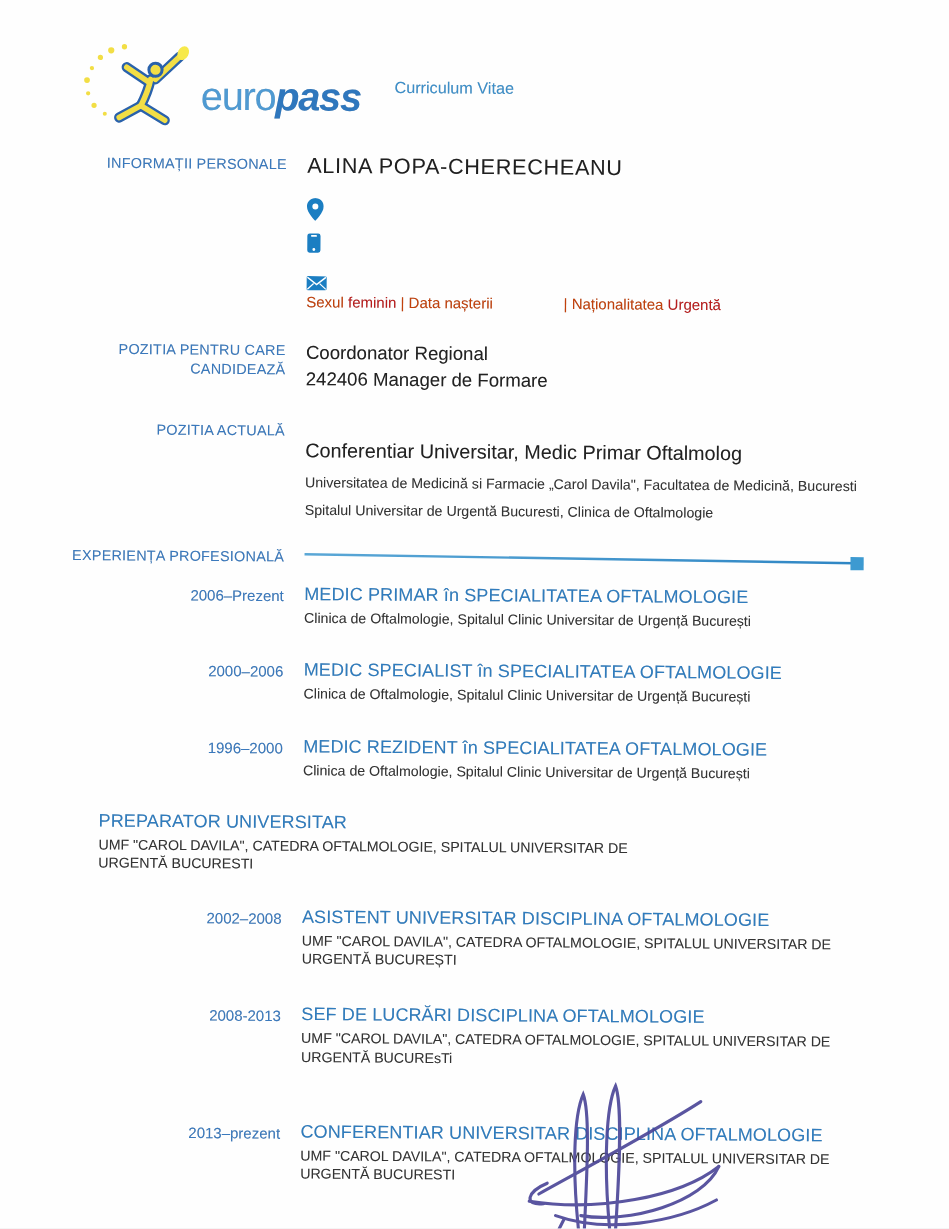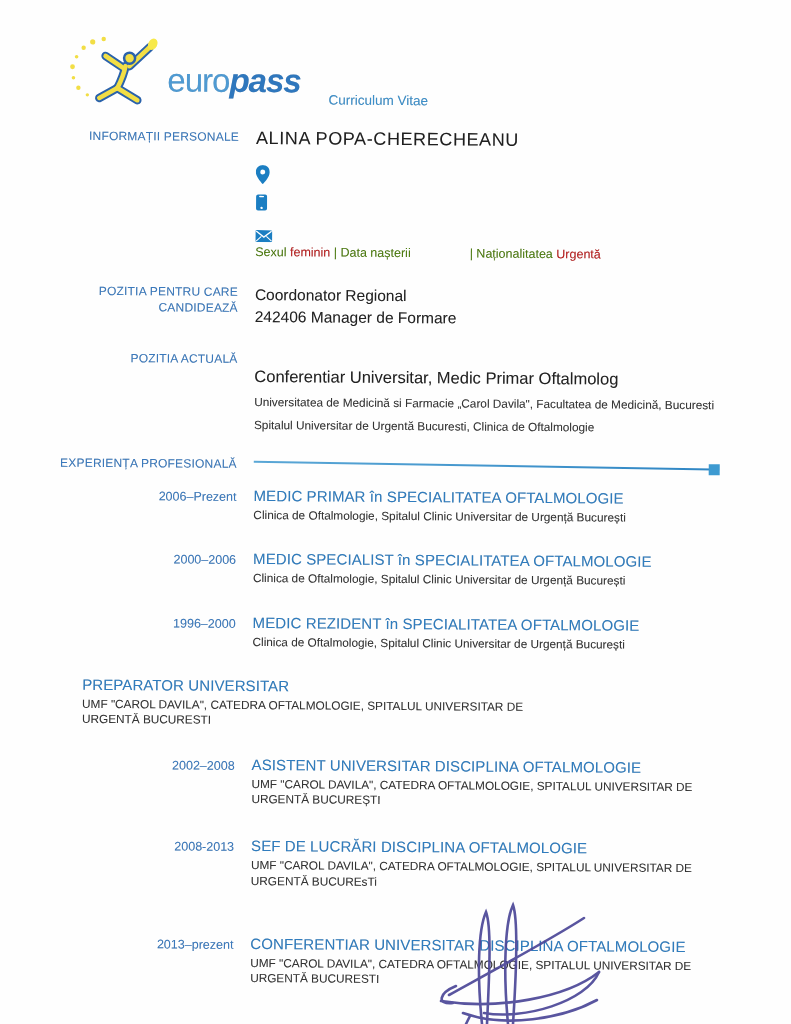--- a/index.html
+++ b/index.html
@@ -12,39 +12,39 @@
     color:#2e2e2e;
   }
   .tilt{ transform:rotate(0.4deg); transform-origin:50% 40%; }
 
   
   .logo-row{ position:absolute; left:62px; top:36px; display:flex; align-items:flex-end; }
   .logo-figure{ width:120px; height:72px; }
   .logo-word{ font-size:33px; letter-spacing:-1px; line-height:1; margin-left:-14px; margin-bottom:10px;}
   .logo-euro{ color:#4f9ad2; }
   .logo-pass{ color:#2f77bd; font-weight:bold; font-style:italic; }
-  .doc-type{ color:#3c8fca; font-size:13.5px; margin-left:28px; margin-bottom:0; }
+  .doc-type{ color:#3c8fca; font-size:13.5px; margin-left:28px; margin-bottom:27px; }
 
   
   .row{ display:flex; padding-left:70px; }
   .col-label{
     width:170px; flex:0 0 170px; text-align:right;
     color:#3a79bd; font-size:12px; line-height:1.35; letter-spacing:0.2px;
   }
   .col-content{ margin-left:17px; width:482px; }
 
   .abs{ position:absolute; left:0; right:0; }
 
   .name{ font-size:18px; color:#1f1f1f; letter-spacing:0.6px; line-height:1; }
 
   .contact-icons{ display:flex; flex-direction:column; gap:10px; }
   .cicon{ height:18px; display:flex; align-items:center; }
 
   .sexrow{ font-size:12.5px; }
-  .blue{ color:#4d7c0f; }
+  .blue{ color:#c2410c; }
   .black{ color:#b91c1c; }
   .gap50{ display:inline-block; width:52px; }
 
   .pos-value{ font-size:15.5px; color:#222; line-height:1.45; }
 
   .cur-title{ font-size:16.5px; color:#222; margin-top:16px; }
   .cur-detail{ font-size:11.8px; color:#333; margin-top:9px; }
 
   
   .exp-header{ display:flex; align-items:center; padding-left:60px; }

